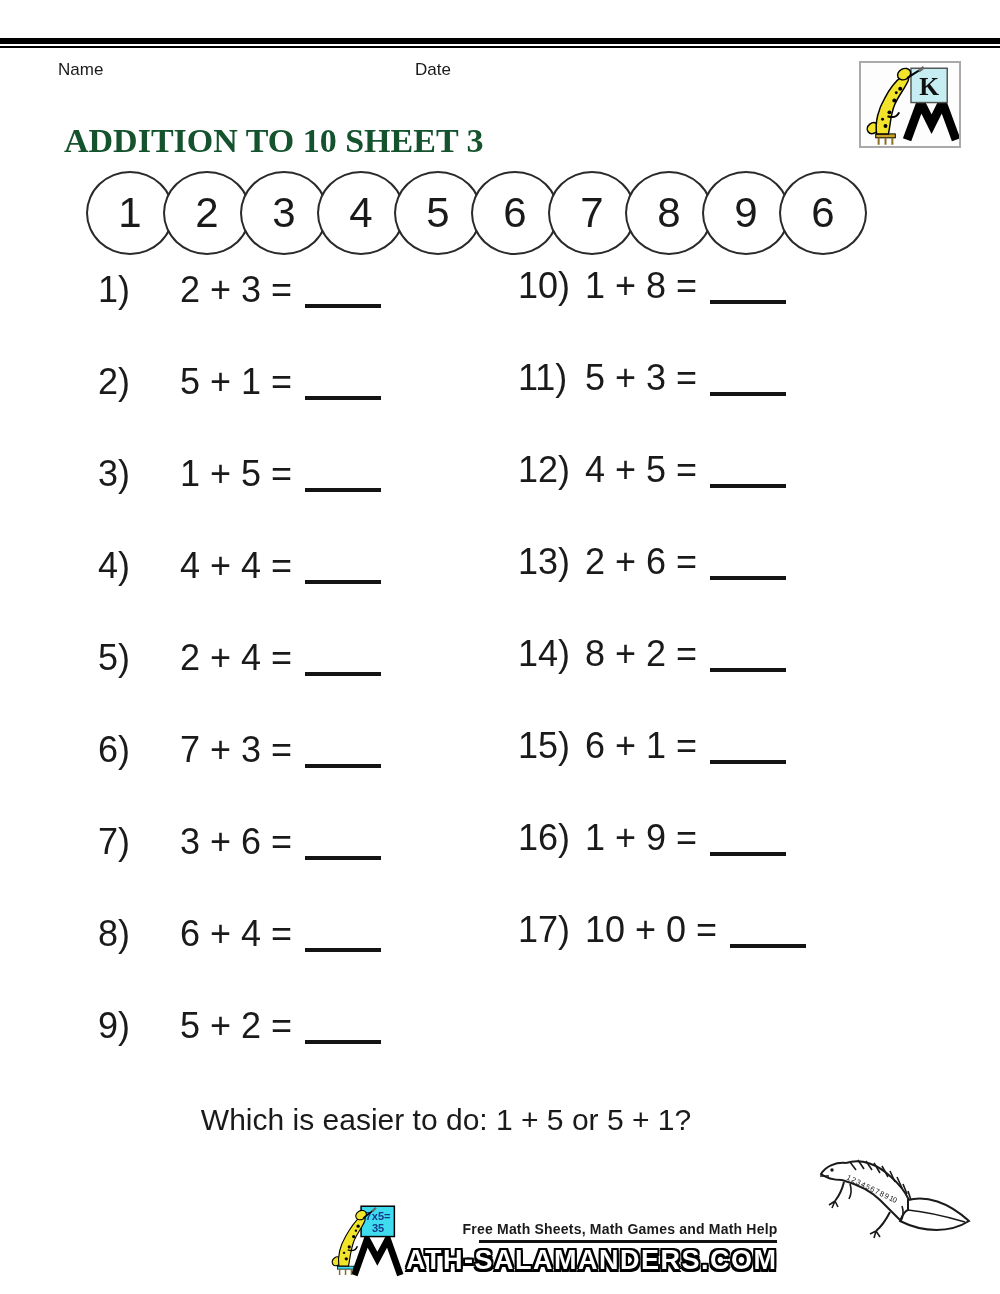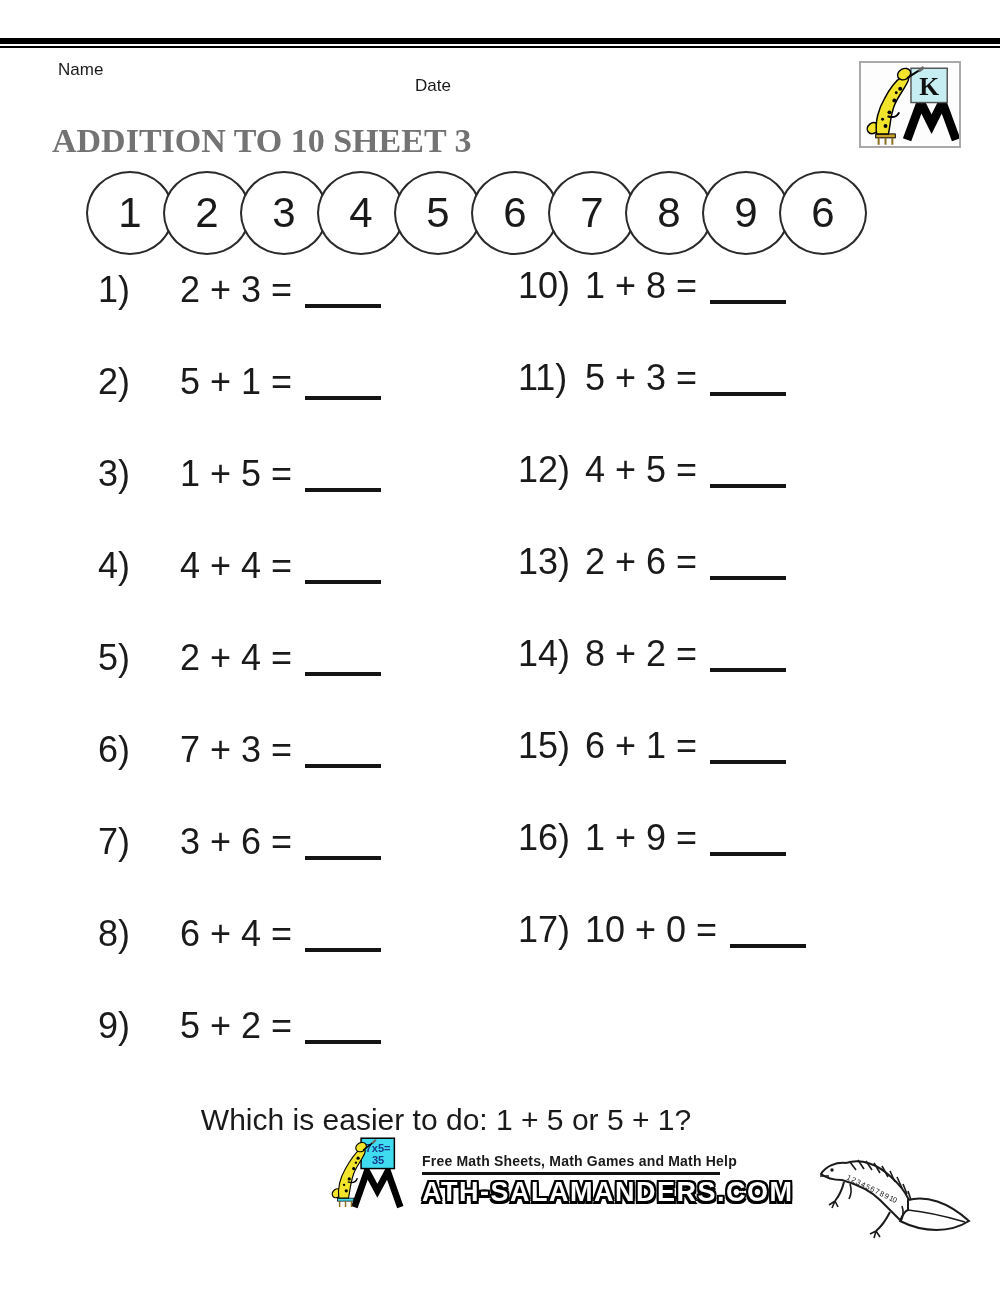--- a/index.html
+++ b/index.html
@@ -4,32 +4,32 @@
 <style>
   html,body{margin:0;padding:0;}
   body{
     width:1000px;height:1294px;background:#ffffff;position:relative;
     font-family:"Liberation Sans",sans-serif;color:#1a1a1a;overflow:hidden;
   }
   .top-rule-thick{position:absolute;left:0;top:38px;width:1000px;height:6px;background:#000;}
   .top-rule-thin{position:absolute;left:0;top:46px;width:1000px;height:2px;background:#000;}
 
   .name-label{position:absolute;left:58px;top:60px;font-size:17px;}
-  .date-label{position:absolute;left:415px;top:60px;font-size:17px;margin-top:16px;}
+  .date-label{position:absolute;left:415px;top:60px;font-size:17px;}
 
   .k-logo-box{
     position:absolute;left:859px;top:61px;width:102px;height:87px;
     border:2px solid #a9a9a9;background:#fdfdfd;box-sizing:border-box;
   }
   .k-logo-box svg{width:100%;height:100%;}
 
   .page-title{
-    position:absolute;left:52px;top:122px;margin:0;
+    position:absolute;left:64px;top:122px;margin:0;
     font-family:"Liberation Serif",serif;font-weight:bold;
-    font-size:34px;color:#737373;letter-spacing:0px;white-space:nowrap;
+    font-size:34px;color:#14532d;letter-spacing:0px;white-space:nowrap;
   }
 
   .number-track{position:absolute;left:86px;top:171px;display:flex;}
   .track-circle{
     width:88px;height:84px;border:2px solid #2a2a2a;border-radius:50%;
     background:#fff;display:flex;align-items:center;justify-content:center;
     font-size:42px;box-sizing:border-box;flex:none;
   }
   .track-circle + .track-circle{margin-left:-11px;}
 
@@ -48,24 +48,24 @@
   }
 
   .question-line{
     position:absolute;left:0;top:1103px;width:892px;text-align:center;
     font-size:30px;
   }
 
   .lizard{position:absolute;left:816px;top:1132px;width:160px;height:115px;}
 
   .footer{
-    position:absolute;left:330px;top:1136px;display:flex;align-items:flex-end;gap:16px;
+    position:absolute;left:330px;top:1204px;display:flex;align-items:flex-end;
   }
   .footer-icon{width:74px;height:74px;flex:none;margin-right:2px;}
-  .footer-right{display:flex;flex-direction:column;align-items:flex-start;padding-bottom:2px;}
+  .footer-right{display:flex;flex-direction:column;align-items:flex-end;padding-bottom:2px;}
   .footer-tagline{font-size:14px;font-weight:bold;letter-spacing:0.2px;margin-bottom:3px;}
   .footer-rule{width:298px;height:3px;background:#111;margin-bottom:2px;}
   .footer-domain{
     font-size:27px;font-weight:bold;letter-spacing:1.5px;color:#fff;
     text-shadow:-2px -2px 0 #000,2px -2px 0 #000,-2px 2px 0 #000,2px 2px 0 #000,
                  0 -2px 0 #000,0 2px 0 #000,-2px 0 0 #000,2px 0 0 #000;
     white-space:nowrap;transform:scaleY(1.05);
   }
 </style>
 </head>

